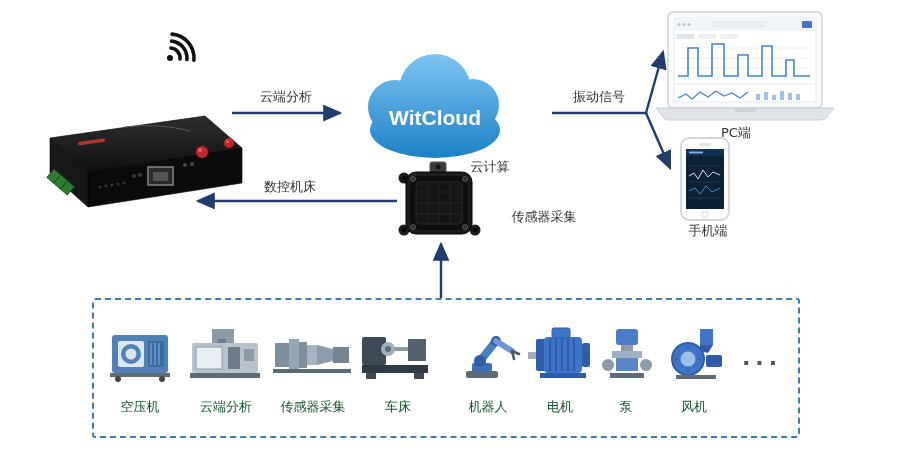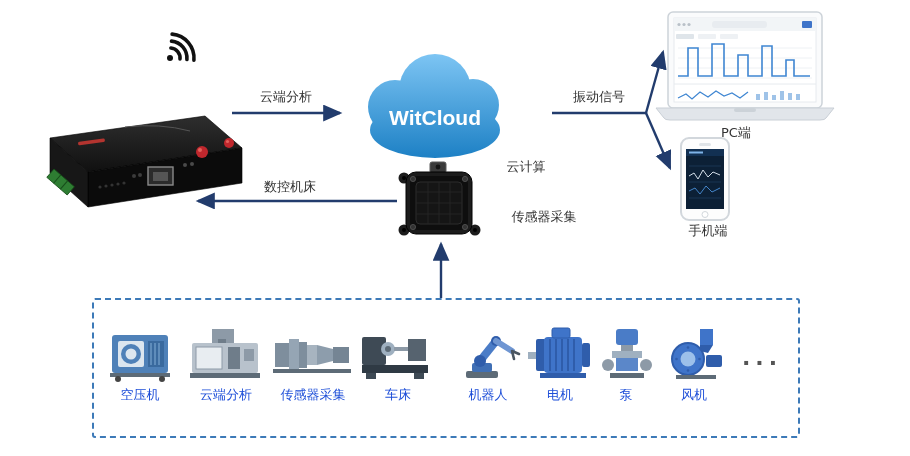--- a/index.html
+++ b/index.html
@@ -7,21 +7,21 @@
   body {
     position:relative; overflow:hidden; background:#fff;
     font-family:"DejaVu Sans","Liberation Sans",sans-serif;
   }
   .abs { position:absolute; }
   .lbl {
     position:absolute; font-size:13px; color:#333;
     text-align:center; white-space:nowrap; z-index:5;
   }
   .equip { position:absolute; top:325px; width:84px; text-align:center; z-index:3; }
-  .equip .elabel { font-size:13px; color:#1d4ed8; margin-top:3px; }
+  .equip .elabel { font-size:13px; color:#14532d; margin-top:15px; }
   .dots { position:absolute; font-size:22px; font-weight:bold; color:#555; letter-spacing:5px; z-index:3; }
   .eqbox {
     position:absolute; left:92px; top:298px; width:708px; height:140px;
     border:2px dashed #3d7ab8; border-radius:3px; z-index:1;
   }
   svg { display:block; }
 </style>
 </head>
 <body>
 
@@ -78,21 +78,21 @@
     </linearGradient>
   </defs>
   <g fill="url(#cg)">
     <circle cx="55" cy="62" r="27"></circle>
     <circle cx="95" cy="45" r="36"></circle>
     <circle cx="133" cy="60" r="26"></circle>
     <ellipse cx="95" cy="85" rx="65" ry="28"></ellipse>
   </g>
   <text x="95" y="80" text-anchor="middle" fill="#ffffff" font-size="21" font-weight="bold" font-family="Liberation Sans, sans-serif">WitCloud</text>
 </svg>
-<div class="lbl" style="left:496px; top:158px; width:60px">云计算</div>
+<div class="lbl" style="left:460px; top:158px; width:60px">云计算</div>
 
 <svg class="abs" style="left:398px; top:160px; z-index:2" width="90" height="85">
   <rect x="32" y="2" width="16" height="11" rx="2" fill="#3a3a3a" stroke="#5a5a5a"></rect>
   <circle cx="40" cy="7" r="2.4" fill="#141414"></circle>
   <circle cx="6" cy="18" r="5.5" fill="#1c1c1c"></circle>
     <circle cx="6" cy="18" r="2" fill="#000"></circle>
   <circle cx="6" cy="70" r="5.5" fill="#1c1c1c"></circle>
     <circle cx="6" cy="70" r="2" fill="#000"></circle>
   <circle cx="77" cy="70" r="5.5" fill="#1c1c1c"></circle>
     <circle cx="77" cy="70" r="2" fill="#000"></circle>

